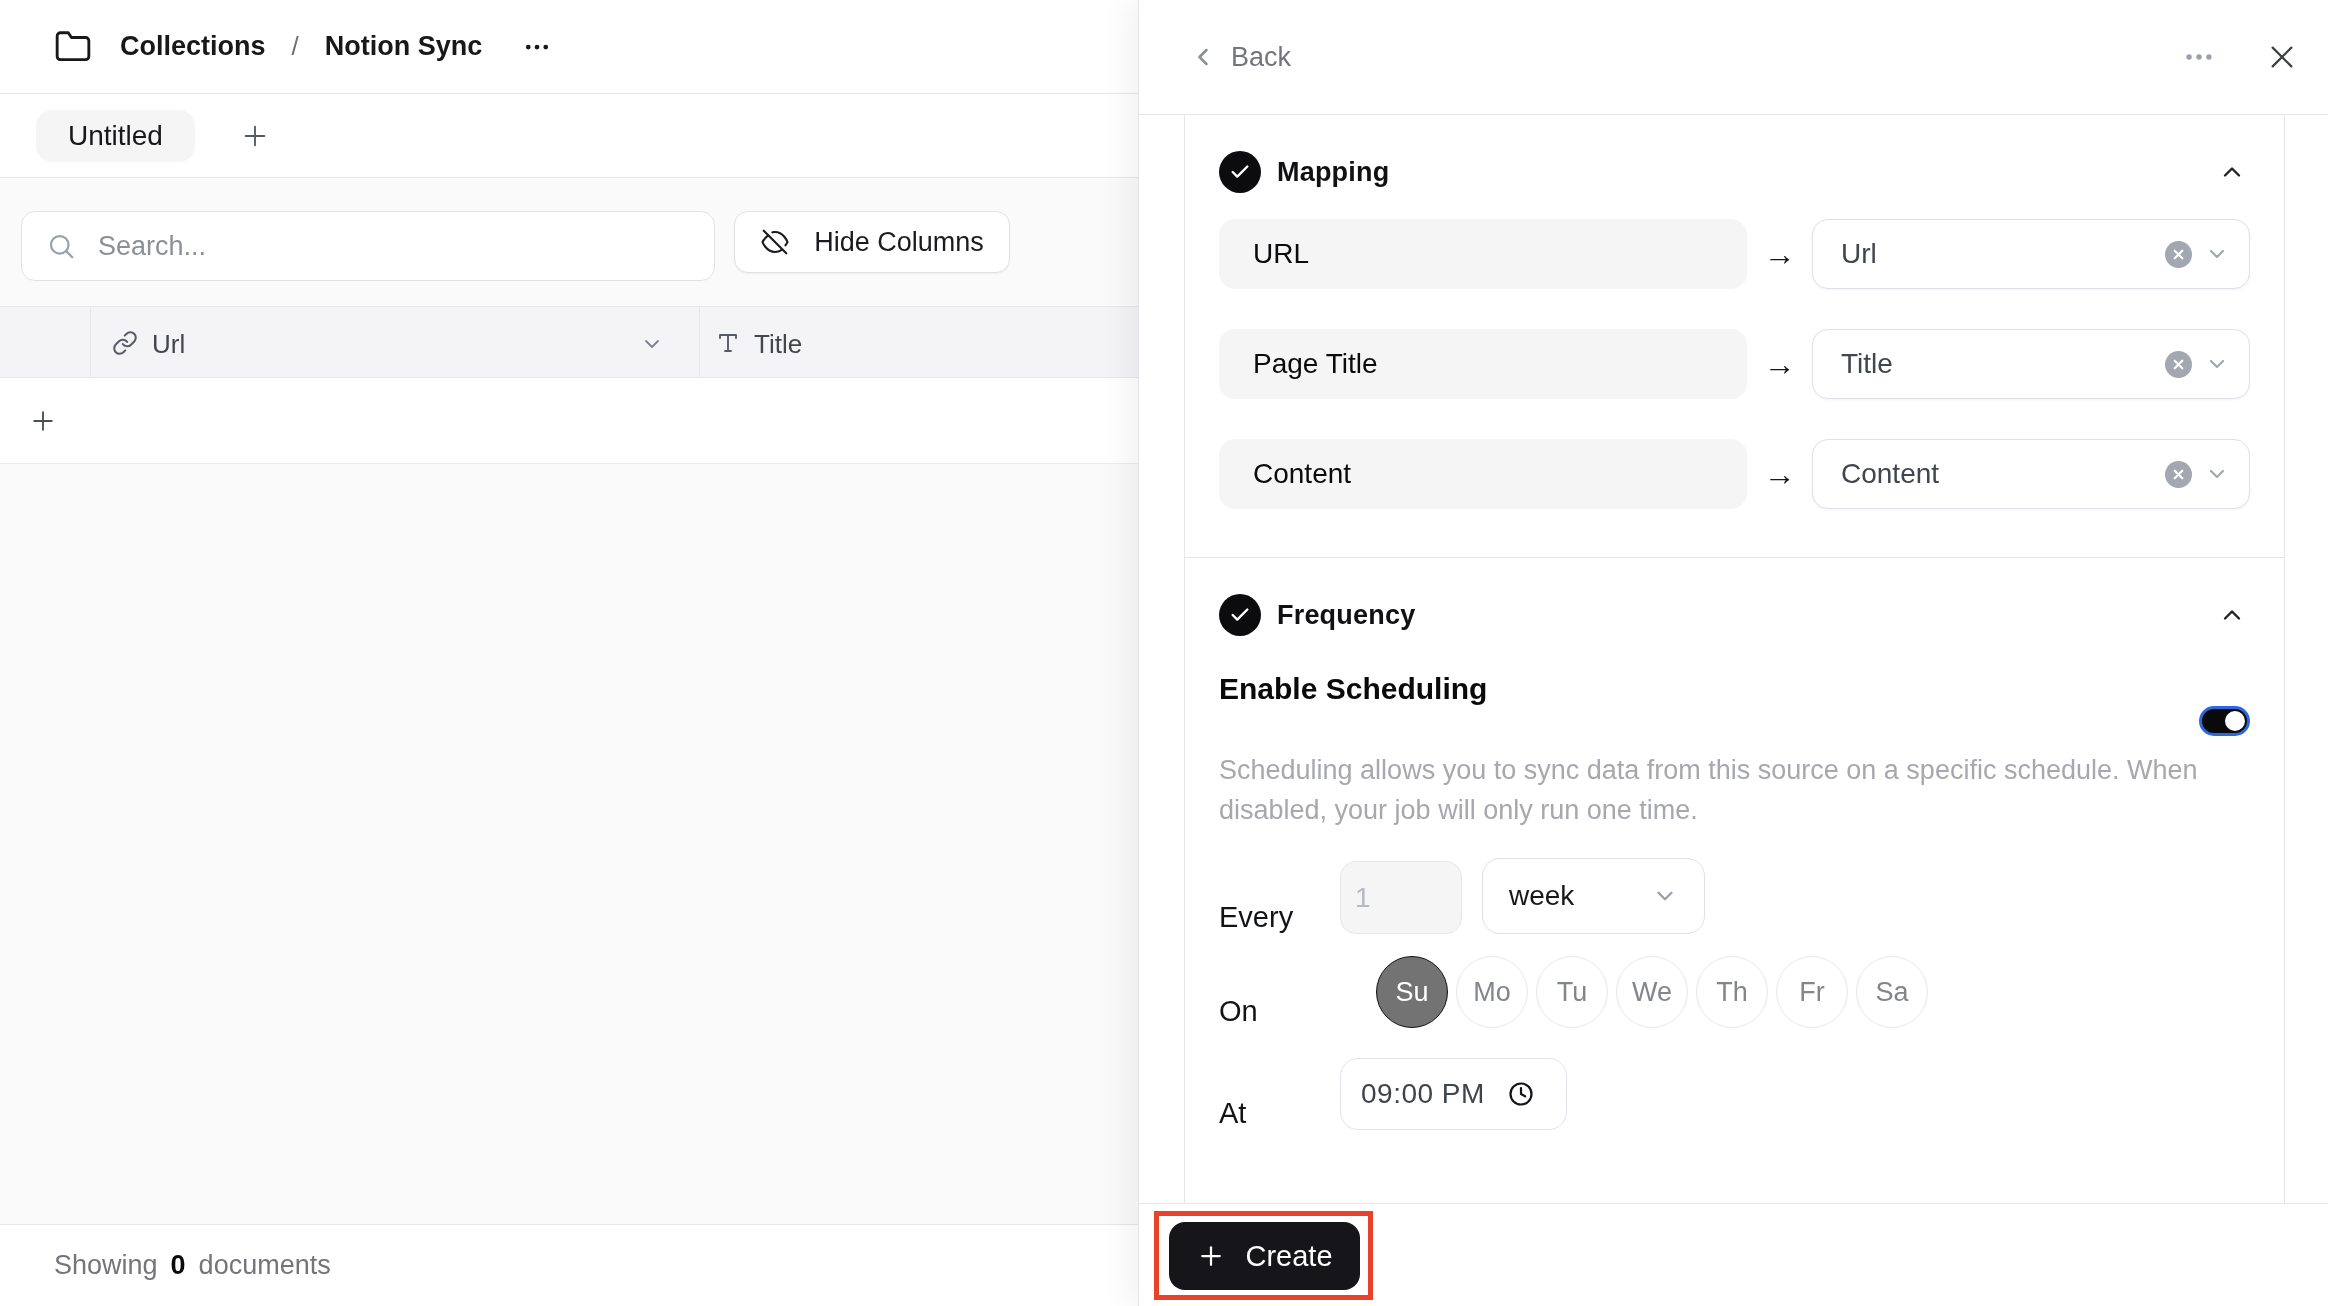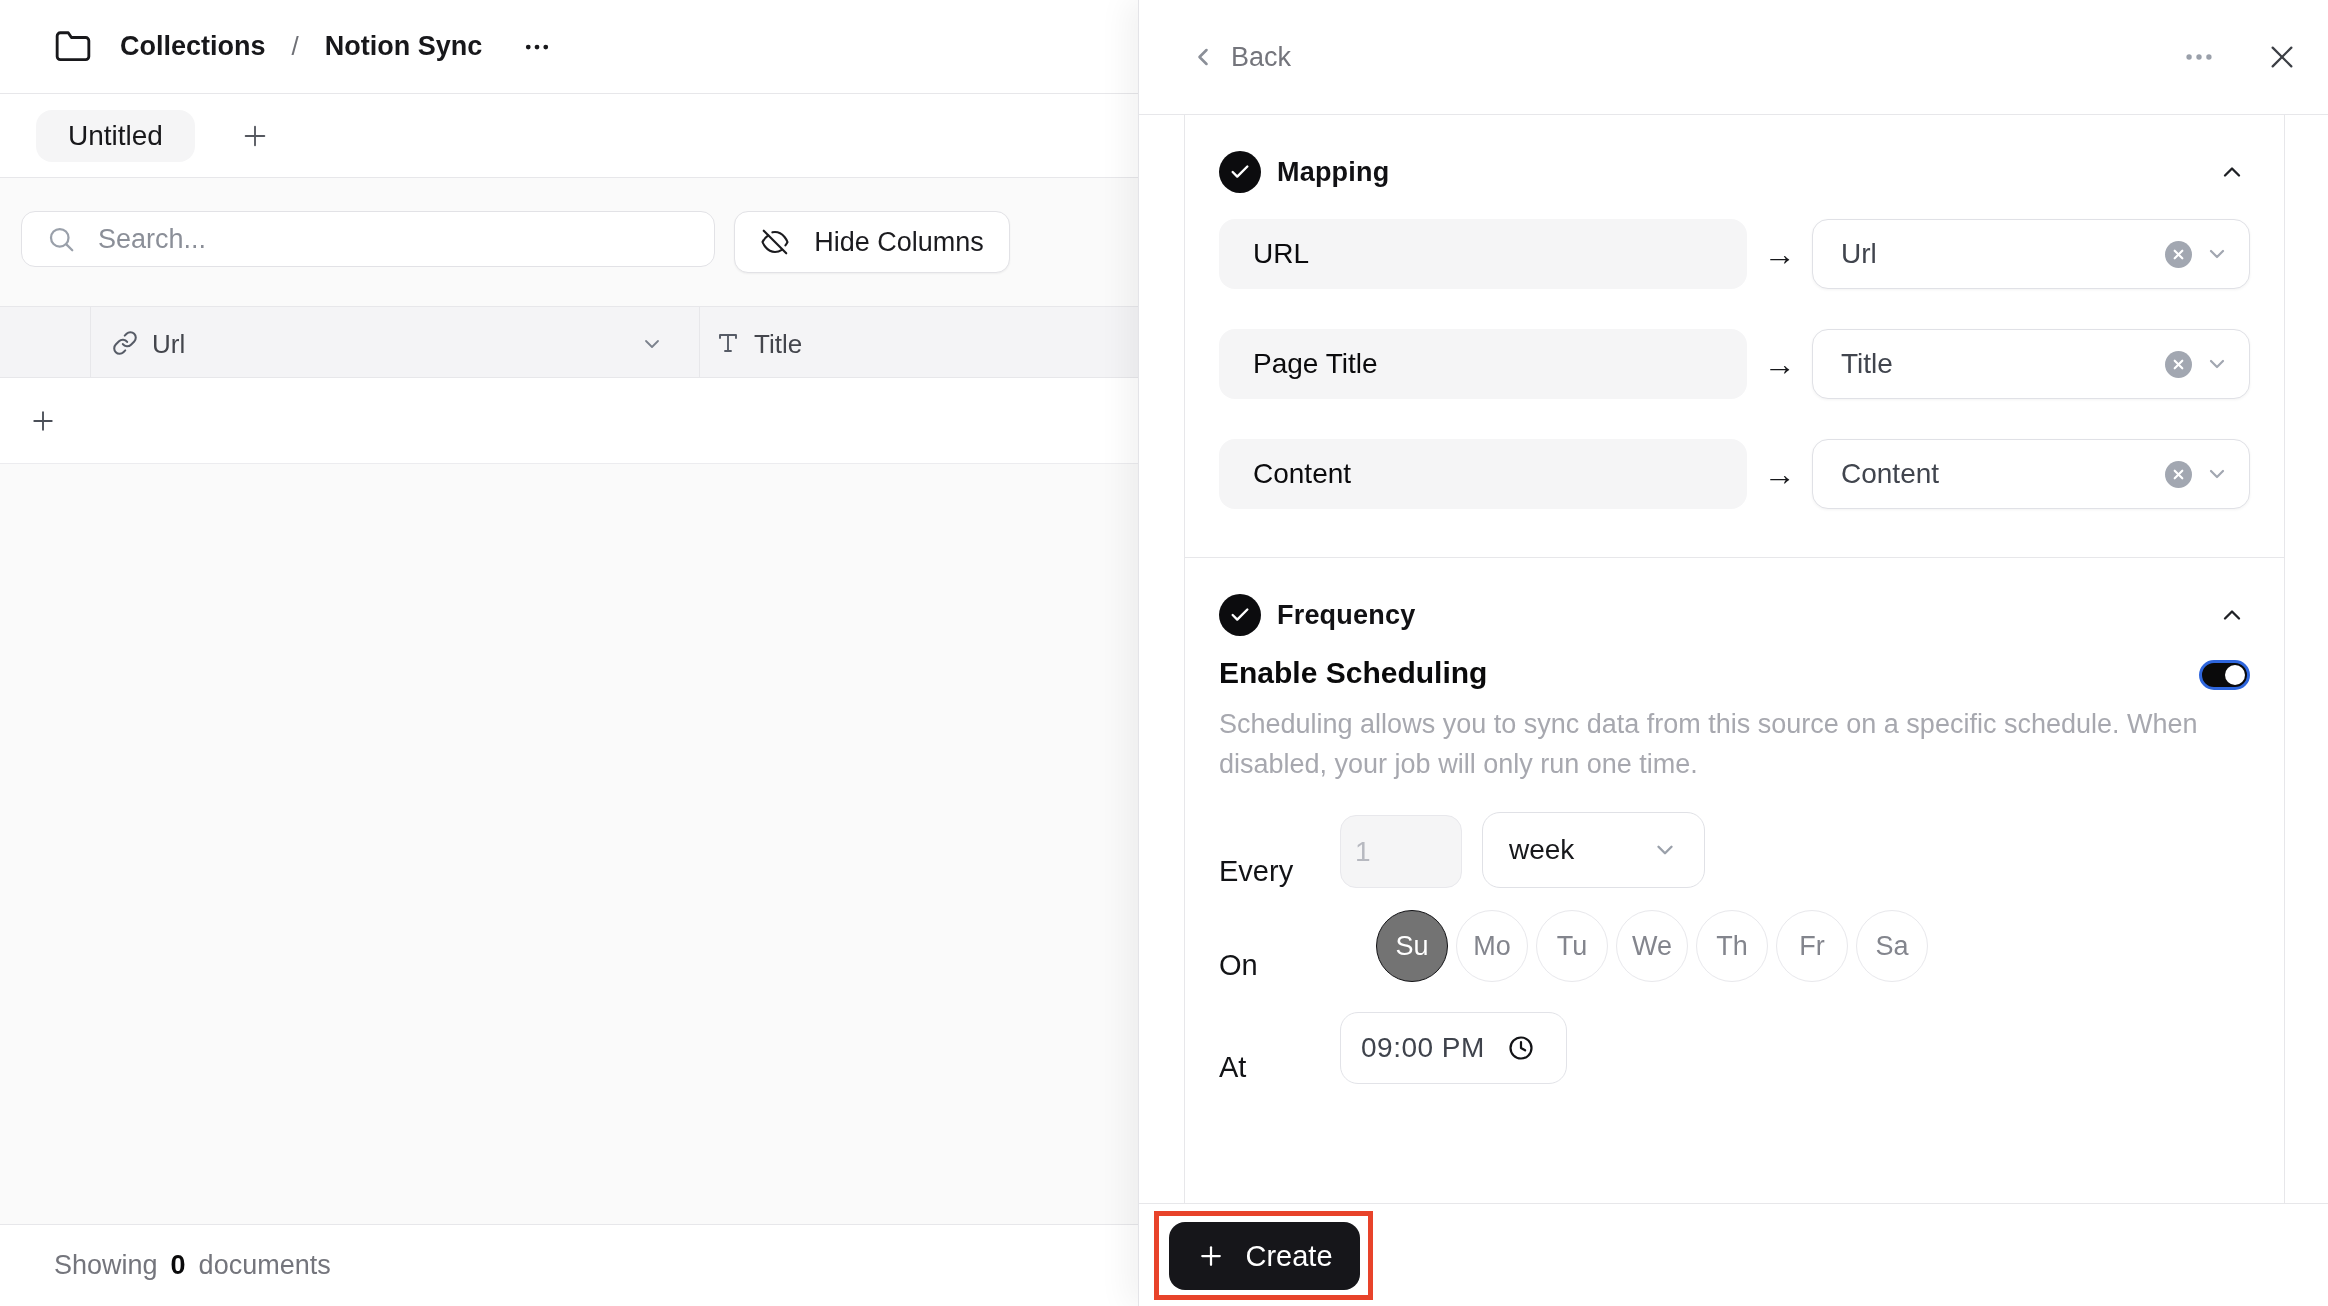--- a/index.html
+++ b/index.html
@@ -16,21 +16,21 @@
   .folder-ic { color:#18181b; margin-right:28px; }
   .crumb-dots { color:#18181b; margin-left:40px; cursor:pointer; }
 
   .tabbar { position:absolute; left:0; top:94px; width:2328px; height:84px; background:#fff;
     border-bottom:1px solid #e7e7ea; display:flex; align-items:center; padding-left:36px; }
   .tab-pill { height:52px; padding:0 32px; background:#f5f5f6; border-radius:16px;
     display:flex; align-items:center; font-size:28px; color:#18181b; }
   .tab-add { margin-left:44px; color:#55585f; cursor:pointer; }
 
   .toolbar { position:absolute; left:0; top:178px; width:2328px; height:128px; background:#fafafa; }
-  .searchbox { position:absolute; left:21px; top:33px; width:694px; height:56px; background:#fff;
+  .searchbox { position:absolute; left:21px; top:33px; width:694px; height:70px; background:#fff;
     border:1.5px solid #e2e2e6; border-radius:14px; display:flex; align-items:center;
     padding-left:24px; }
   .searchbox svg { color:#9aa0aa; }
   .searchbox input { border:none; outline:none; background:transparent; font-size:27px;
     color:#3f3f46; margin-left:22px; width:560px; font-family:inherit; }
   .searchbox input::placeholder { color:#8b8f98; }
   .hidecols { position:absolute; left:734px; top:33px; width:276px; height:62px; background:#fff;
     border:1.5px solid #e2e2e6; border-radius:14px; display:flex; align-items:center;
     justify-content:center; gap:24px; font-size:27px; color:#1b1b1f;
     box-shadow:0 1px 2px rgba(0,0,0,.05); cursor:pointer; }
@@ -85,21 +85,21 @@
   .maparrow { display:flex; align-items:center; justify-content:center; font-size:32px; color:#17181b; }
   .dropdown { background:#fff; border:1.5px solid #e0e1e6; border-radius:16px;
     box-shadow:0 1px 3px rgba(0,0,0,.05); display:flex; align-items:center;
     padding:0 16px 0 28px; font-size:28px; color:#41454e; cursor:pointer; }
   .xcirc { margin-left:auto; width:27px; height:27px; border-radius:50%; background:#a2a7b1;
     display:flex; align-items:center; justify-content:center; cursor:pointer; flex:none; }
   .ddchev { color:#a2a7b1; margin-left:13px; margin-right:4px; flex:none; }
 
   .secdivider { margin:48px -34px 0; border-top:1px solid #e7e7ea; }
 
-  .enablerow { display:flex; align-items:flex-end; margin-top:20px; }
+  .enablerow { display:flex; align-items:flex-start; margin-top:36px;flex-direction:column; }
   .enable-label { font-size:30px; font-weight:700; color:#0a0a0b; }
   .toggle { margin-left:auto; width:51px; height:30px; border:3px solid #2e66dd; border-radius:16px;
     background:#0a0a0b; position:relative; cursor:pointer; }
   .toggle .knob { position:absolute; right:2px; top:2px; width:20px; height:20px;
     border-radius:50%; background:#fff; }
   .desc { margin-top:14px; width:1015px; font-size:27px; line-height:40px; color:#a7a8af; }
 
   .freqrow { display:flex; align-items:flex-end; }
   .rowlabel { width:121px; font-size:29px; color:#121316; flex:none; }
   .row-every { margin-top:28px; }

